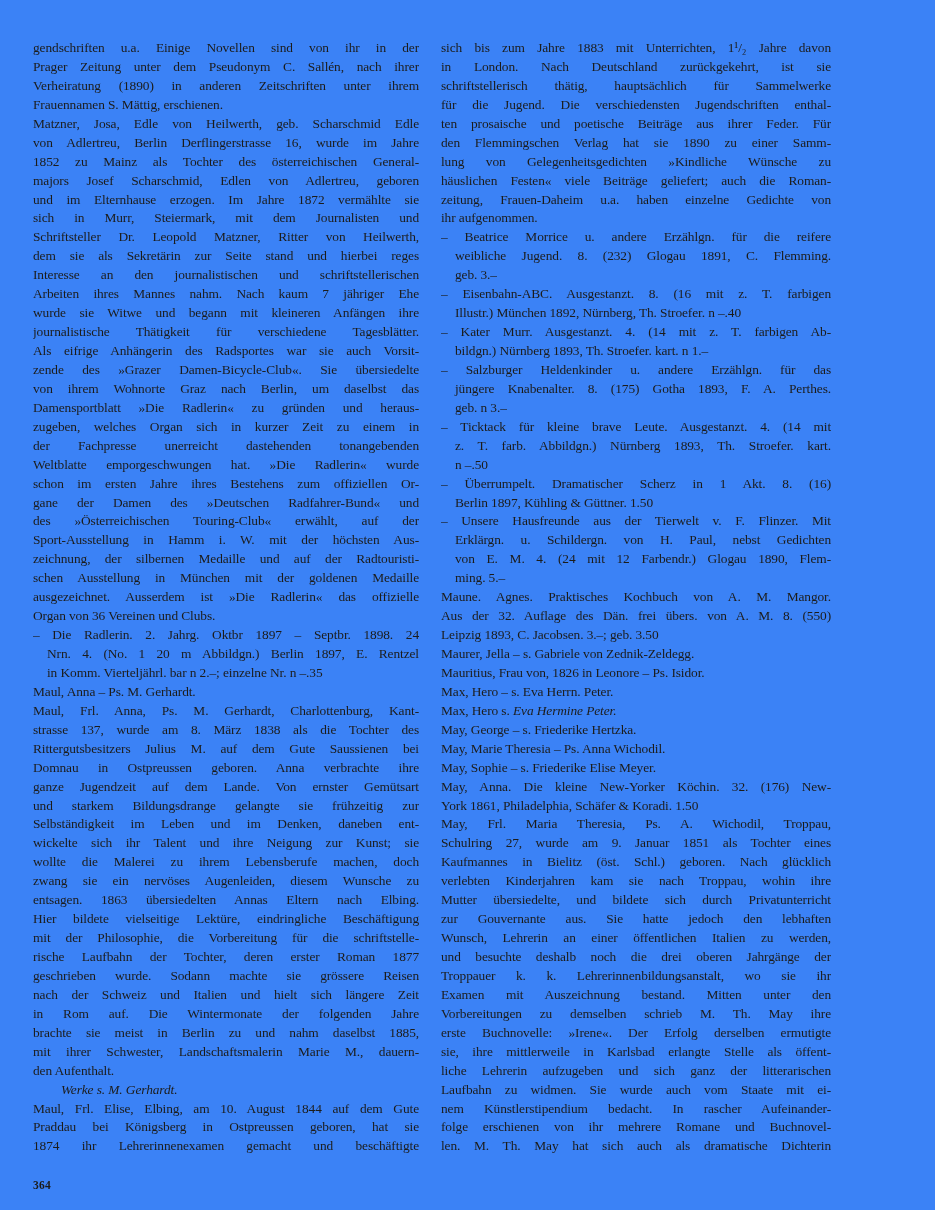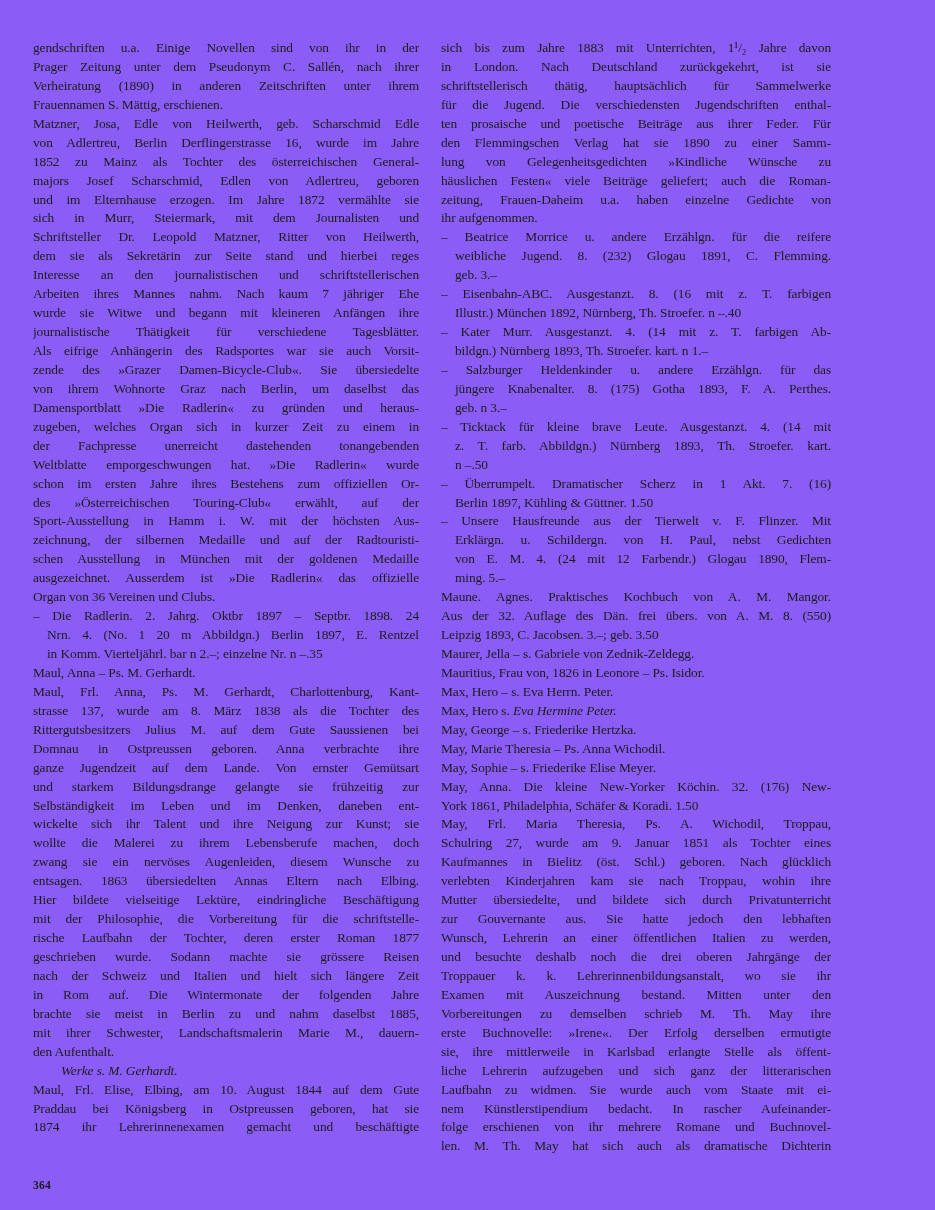--- a/index.html
+++ b/index.html
@@ -1,19 +1,19 @@
 <!DOCTYPE html>
 <html><head>
 <meta charset="utf-8">
 <style>
   html,body { margin:0; padding:0; background:#e8e8e8; }
   .page {
     position:relative;
     width:935px; height:1210px;
-    background:#8b5cf6;
+    background:#3b82f6;
     font-family:"Liberation Serif","DejaVu Serif",serif;
     color:#1c1c1a;
     overflow:hidden;
   }
   .col {
     position:absolute; top:39px;
     font-size:13.4px;
     line-height:18.95px;
     letter-spacing:-0.1px;
   }
@@ -57,20 +57,21 @@
       <div class="line j">wurde sie Witwe und begann mit kleineren Anfängen ihre</div>
       <div class="line j">journalistische Thätigkeit für verschiedene Tagesblätter.</div>
       <div class="line j">Als eifrige Anhängerin des Radsportes war sie auch Vorsit-</div>
       <div class="line j">zende des »Grazer Damen-Bicycle-Club«. Sie übersiedelte</div>
       <div class="line j">von ihrem Wohnorte Graz nach Berlin, um daselbst das</div>
       <div class="line j">Damensportblatt »Die Radlerin« zu gründen und heraus-</div>
       <div class="line j">zugeben, welches Organ sich in kurzer Zeit zu einem in</div>
       <div class="line j">der Fachpresse unerreicht dastehenden tonangebenden</div>
       <div class="line j">Weltblatte emporgeschwungen hat. »Die Radlerin« wurde</div>
       <div class="line j">schon im ersten Jahre ihres Bestehens zum offiziellen Or-</div>
+      <div class="line j">gane der Damen des »Deutschen Radfahrer-Bund« und</div>
       <div class="line j">des »Österreichischen Touring-Club« erwählt, auf der</div>
       <div class="line j">Sport-Ausstellung in Hamm i. W. mit der höchsten Aus-</div>
       <div class="line j">zeichnung, der silbernen Medaille und auf der Radtouristi-</div>
       <div class="line j">schen Ausstellung in München mit der goldenen Medaille</div>
       <div class="line j">ausgezeichnet. Ausserdem ist »Die Radlerin« das offizielle</div>
       <div class="line">Organ von 36 Vereinen und Clubs.</div>
       <div class="line j">– Die Radlerin. 2. Jahrg. Oktbr 1897 – Septbr. 1898. 24</div>
       <div class="line j i1">Nrn. 4. (No. 1 20 m Abbildgn.) Berlin 1897, E. Rentzel</div>
       <div class="line i1">in Komm. Vierteljährl. bar n 2.–; einzelne Nr. n –.35</div>
       <div class="line"><b>Maul,</b> Anna – Ps. M. Gerhardt.</div>
@@ -116,21 +117,21 @@
       <div class="line j">– Eisenbahn-ABC. Ausgestanzt. 8. (16 mit z. T. farbigen</div>
       <div class="line i1">Illustr.) München 1892, Nürnberg, Th. Stroefer. n –.40</div>
       <div class="line j">– Kater Murr. Ausgestanzt. 4. (14 mit z. T. farbigen Ab-</div>
       <div class="line i1">bildgn.) Nürnberg 1893, Th. Stroefer. kart. n 1.–</div>
       <div class="line j">– Salzburger Heldenkinder u. andere Erzählgn. für das</div>
       <div class="line j i1">jüngere Knabenalter. 8. (175) Gotha 1893, F. A. Perthes.</div>
       <div class="line i1">geb. n 3.–</div>
       <div class="line j">– Ticktack für kleine brave Leute. Ausgestanzt. 4. (14 mit</div>
       <div class="line j i1">z. T. farb. Abbildgn.) Nürnberg 1893, Th. Stroefer. kart.</div>
       <div class="line i1">n –.50</div>
-      <div class="line j">– Überrumpelt. Dramatischer Scherz in 1 Akt. 7. (16)</div>
+      <div class="line j">– Überrumpelt. Dramatischer Scherz in 1 Akt. 8. (16)</div>
       <div class="line i1">Berlin 1897, Kühling &amp; Güttner. 1.50</div>
       <div class="line j">– Unsere Hausfreunde aus der Tierwelt v. F. Flinzer. Mit</div>
       <div class="line j i1">Erklärgn. u. Schildergn. von H. Paul, nebst Gedichten</div>
       <div class="line j i1">von E. M. 4. (24 mit 12 Farbendr.) Glogau 1890, Flem-</div>
       <div class="line i1">ming. 5.–</div>
       <div class="line j"><b>Maune.</b> Agnes. Praktisches Kochbuch von A. M. Mangor.</div>
       <div class="line j">Aus der 32. Auflage des Dän. frei übers. von A. M. 8. (550)</div>
       <div class="line">Leipzig 1893, C. Jacobsen. 3.–; geb. 3.50</div>
       <div class="line"><b>Maurer,</b> Jella – s. Gabriele von Zednik-Zeldegg.</div>
       <div class="line"><b>Mauritius,</b> Frau von, 1826 in Leonore – Ps. Isidor.</div>

